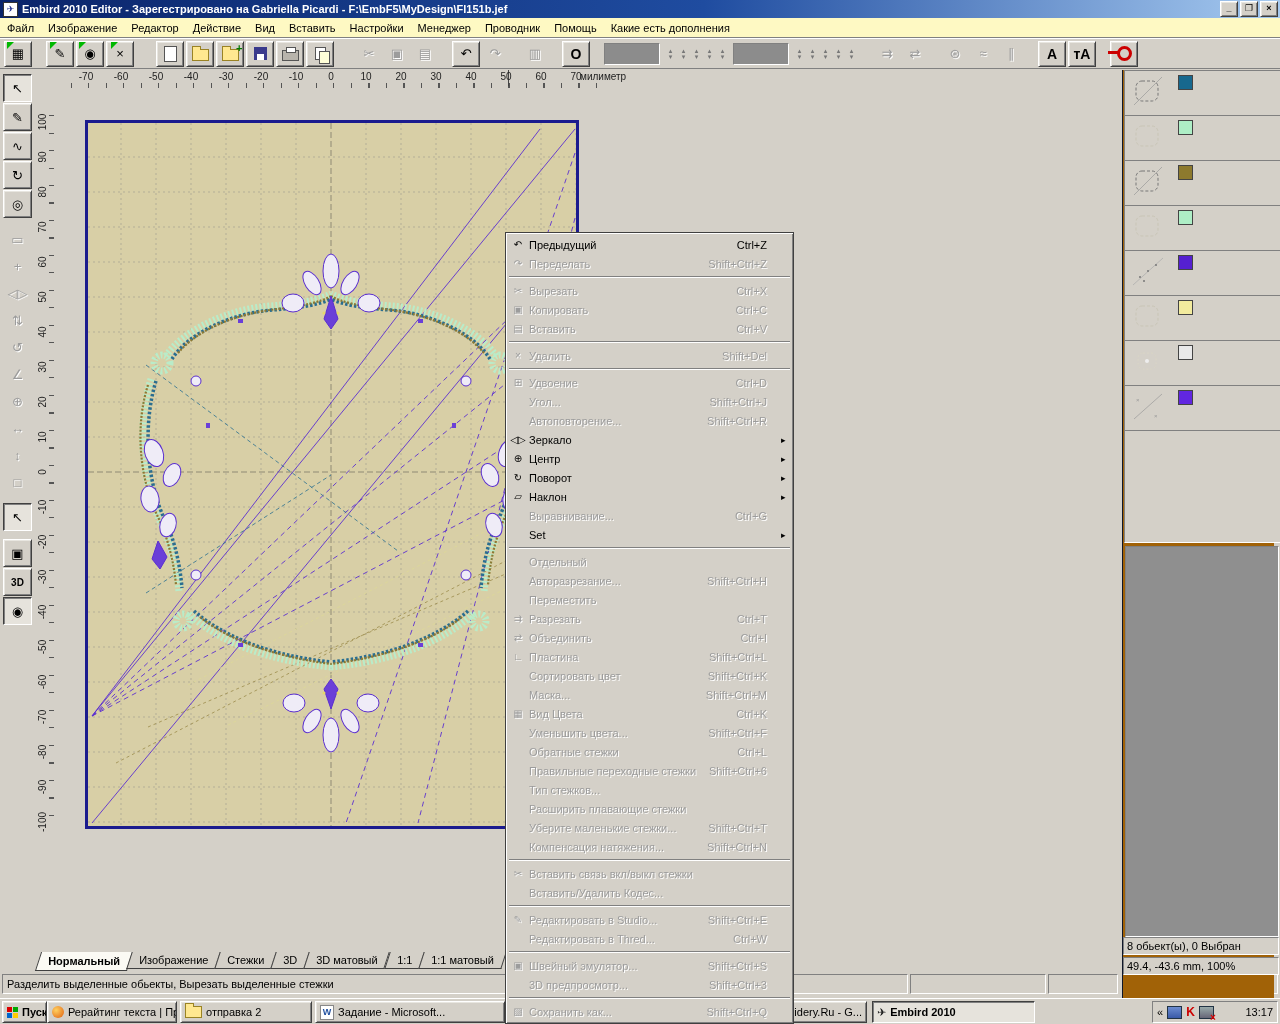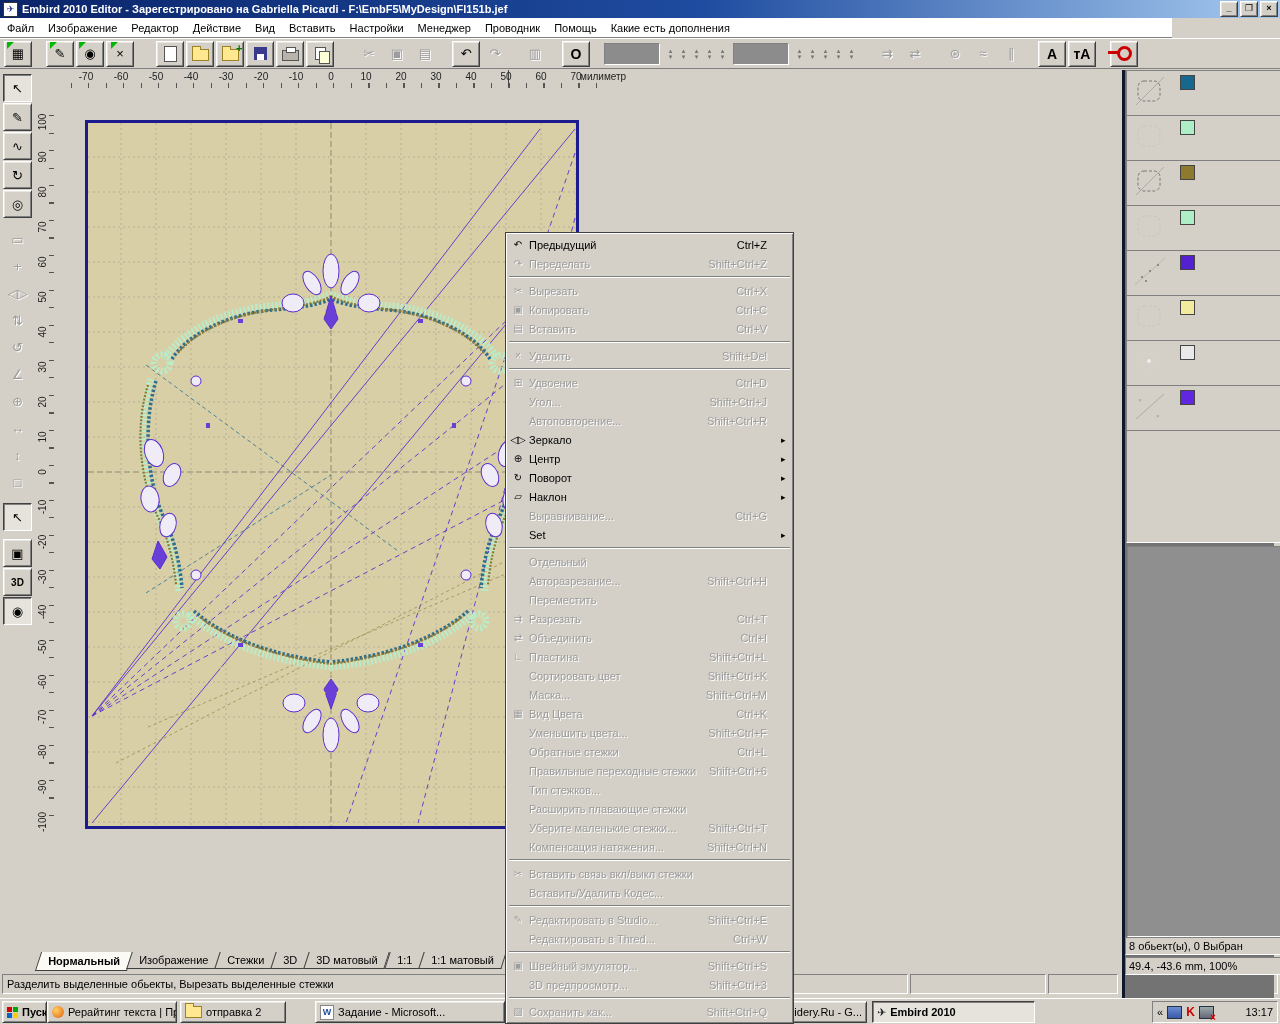--- a/index.html
+++ b/index.html
@@ -16,22 +16,22 @@
   #titlebar{position:absolute;left:0;top:0;width:1280px;height:18px;
             background:linear-gradient(90deg,#0a246a,#1f4ca0 55%,#a6caf0);
             display:flex;align-items:center;padding-left:3px;box-sizing:border-box;}
   #titlebar .app-icon{width:13px;height:13px;margin-right:4px;background:#fff;border:1px solid #333;
             font-size:9px;line-height:12px;text-align:center;color:#203090;}
   #titlebar .title-text{color:#fff;font-weight:bold;font-size:11px;white-space:nowrap;overflow:hidden;flex:1;}
   #titlebar .tb-btns{display:flex;gap:2px;margin-right:2px;}
   #titlebar .tb-btns .wbtn{width:16px;height:14px;font-size:9px;line-height:12px;text-align:center;
             font-weight:bold;color:#000;}
   
-  #menubar{position:absolute;left:0;top:18px;width:1172px;height:19px;display:flex;align-items:center;
-           border-bottom:1px solid #808080;background:#ffffff;}
+  #menubar{position:absolute;left:0;top:18px;width:1280px;height:19px;display:flex;align-items:center;
+           border-bottom:1px solid #808080;background:#fef9c3;}
   .menu-item{padding:2px 7px;white-space:nowrap;}
   
   #toolbar{position:absolute;left:0;top:38px;width:1280px;height:31px;display:flex;align-items:center;
            border-top:1px solid #fff;border-bottom:1px solid #808080;background:#d4d0c8;padding-left:4px;box-sizing:border-box;}
   .tb-btn{width:26px;height:24px;display:flex;align-items:center;justify-content:center;margin-right:2px;
           font-size:13px;position:relative;flex:none;}
   .tb-btn.disabled{color:#9c9c9c;text-shadow:1px 1px 0 #fff;border:none;box-shadow:none;background:transparent;}
   .tb-gap{width:12px;flex:none;}
   .tb-gap.wide{width:20px;flex:none;}
   .flag-wrap{position:relative;font-size:13px;line-height:1;}
@@ -90,22 +90,22 @@
   .cm-sep{height:0;border-top:1px solid #808080;border-bottom:1px solid #fff;margin:3px 2px;}
   
   #tabsrow{position:absolute;left:38px;top:952px;height:19px;display:flex;align-items:flex-start;}
   .tab{transform:skewX(-18deg);border:1px solid #404040;border-top:none;background:#d4d0c8;
        height:16px;margin-right:-1px;padding:0 9px;display:flex;align-items:center;}
   .tab span{transform:skewX(18deg);display:block;white-space:nowrap;}
   .tab.active{background:#fbfaf4;font-weight:bold;height:18px;border-color:#404040;}
   
   .statcell{position:absolute;top:974px;height:20px;box-sizing:border-box;line-height:18px;padding-left:4px;}
   
-  #rightpanel{position:absolute;left:1122px;top:70px;width:152px;bottom:26px;background:#737373;
-              border-left:3px solid #0f172a;box-sizing:border-box;}
+  #rightpanel{position:absolute;left:1122px;top:70px;width:152px;bottom:26px;background:#a16207;
+              border-left:1px solid #0f172a;box-sizing:border-box;}
   #objlist{position:absolute;left:1px;top:0;width:155px;height:471px;background:#d4d0c8;
            border:1px solid;border-color:#808080 #fff #fff #808080;}
   .obj-row{height:44px;border-bottom:1px solid #808080;position:relative;}
   .obj-thumb{position:absolute;left:3px;top:2px;}
   .obj-swatch{position:absolute;left:53px;top:4px;width:13px;height:13px;border:1px solid #444;}
   #preview{position:absolute;left:2px;top:476px;width:152px;height:389px;background:#8f8f8f;
            border:1px solid;border-color:#808080 #fff #fff #808080;}
   .rp-stat{position:absolute;left:0;width:156px;height:18px;box-sizing:border-box;line-height:16px;padding-left:3px;
            border:1px solid;border-color:#808080 #fff #fff #808080;background:#d4d0c8;white-space:nowrap;}
   
@@ -846,21 +846,21 @@
       <span>«</span>
       <span class="tray-ico net-ico"></span>
       <span class="k-ico">K</span>
       <span class="tray-ico netx-ico"></span>
       <span class="time">13:17</span>
     </div>
   <div class="task-btn raised" style="left: 47px; width: 130px;">
         <span class="t-ico ff-ico"></span>
         <span>Рерайтинг текста | Про...</span>
       </div>
-      <div class="task-btn raised" style="left: 180px; width: 106px;">
+      <div class="task-btn raised" style="left: 180px; width: 132px;">
         <span class="t-ico">
           <div class="icon-folder" style="margin-top:0;"></div>
         </span>
         <span>отправка 2</span>
       </div>
       <div class="task-btn raised" style="left: 315px; width: 190px;">
         <span class="t-ico word-ico">W</span>
         <span>Задание - Microsoft...</span>
       </div>
       <div class="task-btn raised" style="left: 700px; width: 167px; justify-content: flex-end;">

